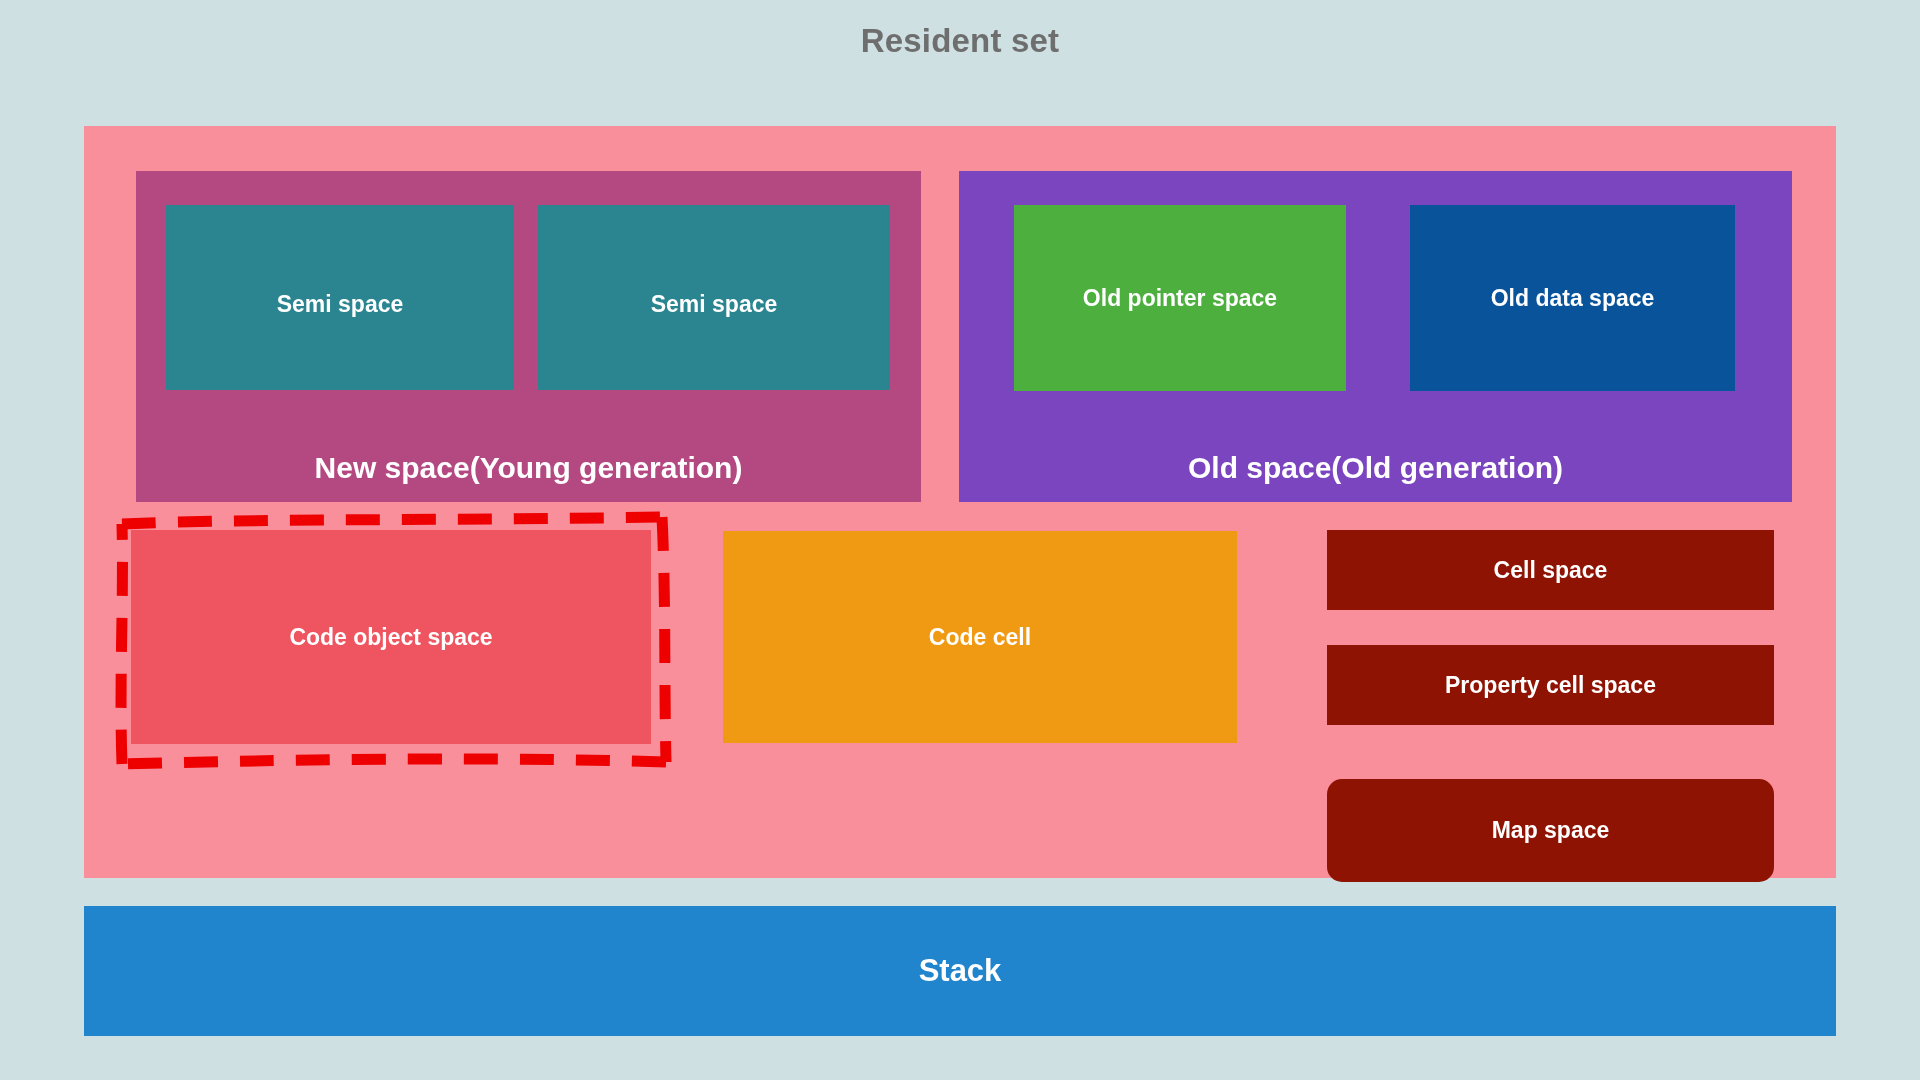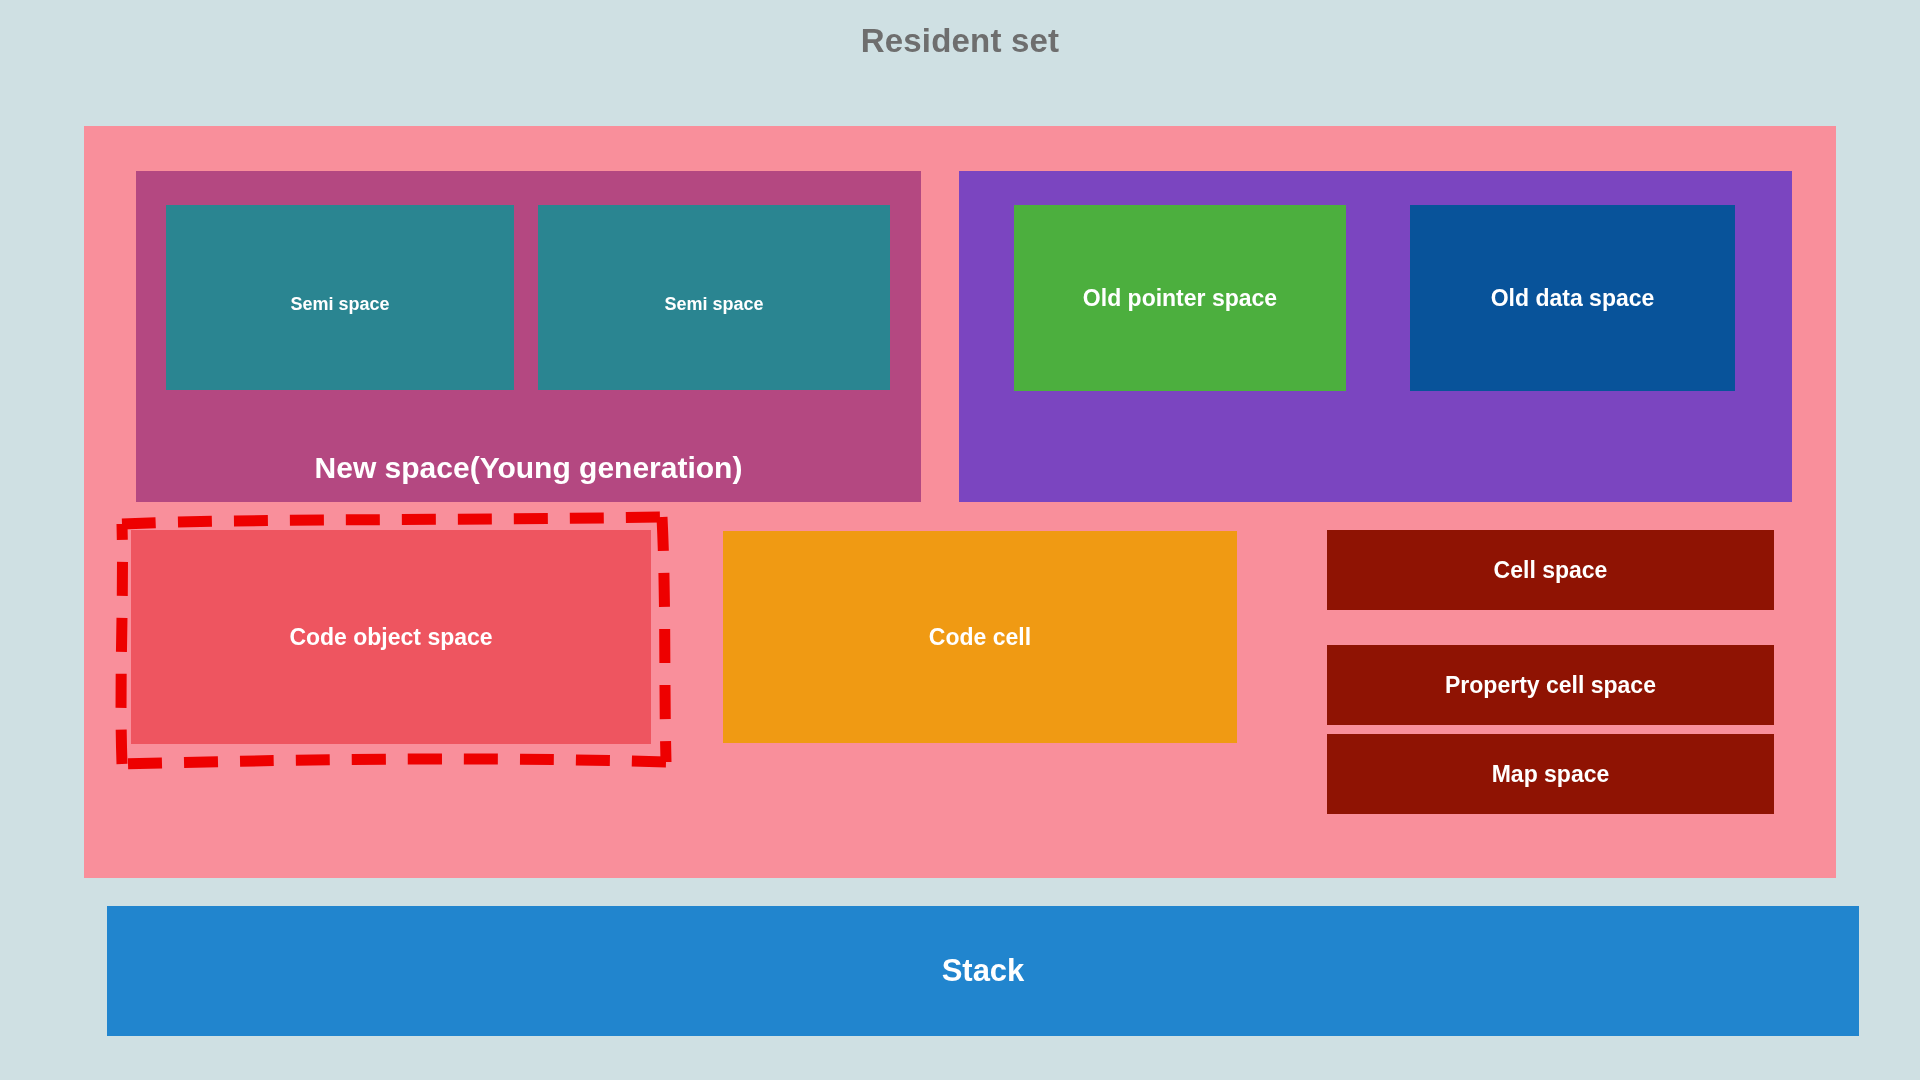--- a/index.html
+++ b/index.html
@@ -99,21 +99,21 @@
   }
   .semi-space-2 {
     left: 402px;
     top: 34px;
     width: 352px;
     height: 185px;
     background: #2a8591;
   }
   .semi-space-1 .box-label,
   .semi-space-2 .box-label {
-    font-size: 18px;
+    font-size: 23px;
     margin-top: 14px;
   }
 
   
   .old-space {
     left: 875px;
     top: 45px;
     width: 833px;
     height: 331px;
     background: #7b45c0;
@@ -188,43 +188,43 @@
   }
   .property-cell-space {
     left: 1243px;
     top: 519px;
     width: 447px;
     height: 80px;
     background: #8f1303;
   }
   .map-space {
     left: 1243px;
-    top: 608px;
+    top: 653px;
     width: 447px;
-    height: 80px;
+    height: 103px;
     background: #8f1303;
+    border-radius: 15px;
   }
   .cell-space .box-label,
   .property-cell-space .box-label,
   .map-space .box-label {
     font-size: 23px;
   }
 
   
   .stack-bar {
     position: absolute;
     left: 84px;
     top: 906px;
     width: 1752px;
     height: 130px;
     background: #2185ce;
     display: flex;
     align-items: center;
     justify-content: center;
-    margin-left: 23px;
   }
   .stack-bar .box-label {
     font-size: 31px;
   }
 </style>
 </head>
 <body>
 
 <div id="stage">
 
@@ -242,20 +242,21 @@
       <div class="group-label">New space(Young generation)</div>
     </div>
 
     <div class="box old-space">
       <div class="box old-pointer-space">
         <span class="box-label">Old pointer space</span>
       </div>
       <div class="box old-data-space">
         <span class="box-label">Old data space</span>
       </div>
+      <div class="group-label">Old space(Old generation)</div>
     </div>
 
     <div class="box large-object-space">
       <span class="box-label">Code object space</span>
     </div>
 
     <div class="annotation-highlight">
       <svg viewBox="0 0 562 262" preserveAspectRatio="none" aria-hidden="true">
         <path d="M 8 16 C 150 10, 320 13, 548 9" fill="none" stroke="#ee0000" stroke-width="11" stroke-linecap="butt" stroke-dasharray="34 22"></path>
         <path d="M 548 9 C 552 90, 550 175, 552 254" fill="none" stroke="#ee0000" stroke-width="11" stroke-linecap="butt" stroke-dasharray="34 22"></path>

